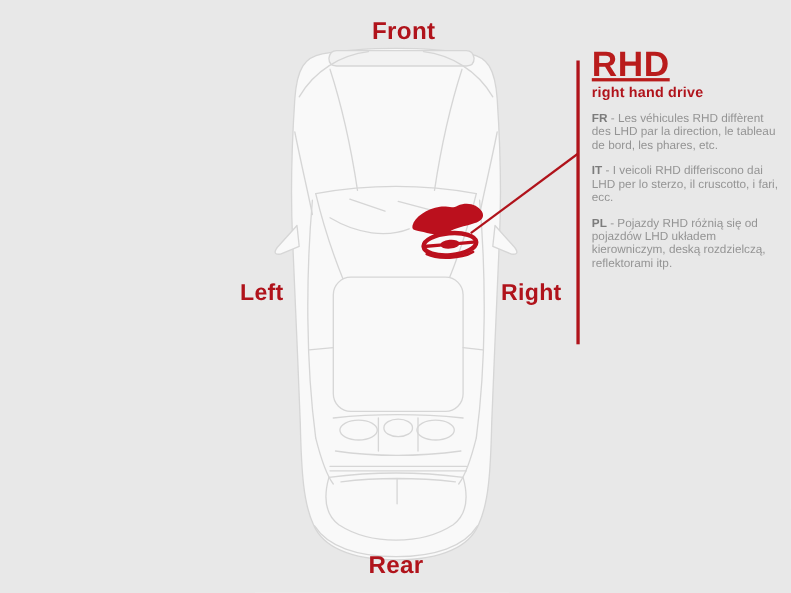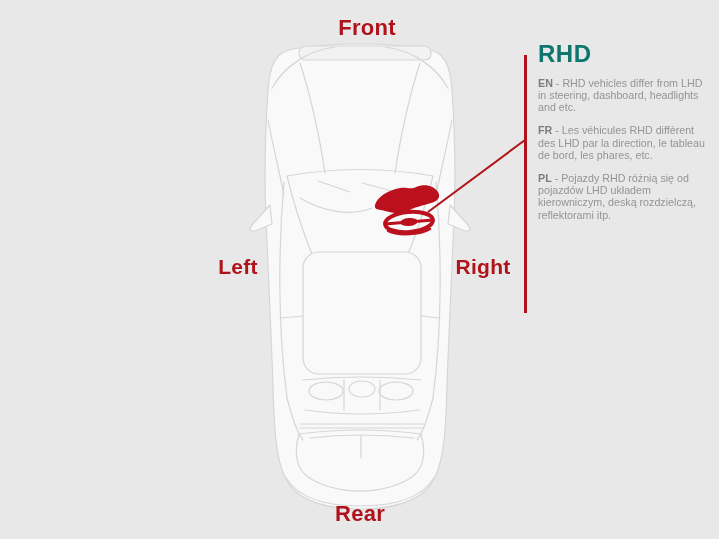--- a/index.html
+++ b/index.html
@@ -29,25 +29,26 @@
     left:524px;top:55px;
     width:3px;height:258px;
     background:#b0131b;
   }
   .panel{
     position:absolute;
     left:538px;top:42px;
     width:172px;
   }
   .panel-title{
-    color:#0f766e;
+    color:#b91c1c;
     font-weight:700;
-    font-size:24px;
+    font-size:32px;
     line-height:1.0;
     letter-spacing:0.5px;
+    text-decoration:underline;
   }
   .panel-subtitle{
     color:#b0131b;
     font-weight:700;
     font-size:13px;
     margin-top:2px;
     letter-spacing:0.2px;
   }
   .langs{margin-top:7px;}
   .lang-entry{
@@ -145,20 +146,21 @@
   </svg>
 
   <div class="dir-label dir-front">Front</div>
   <div class="dir-label dir-left">Left</div>
   <div class="dir-label dir-right">Right</div>
   <div class="dir-label dir-rear">Rear</div>
 
   <div class="accent-bar"></div>
   <div class="panel">
     <div class="panel-title">RHD</div>
+    <div class="panel-subtitle">right hand drive</div>
     <div class="langs">
-      <p class="lang-entry"><span class="lang-code">EN</span><span>- RHD vehicles differ from LHD in steering, dashboard, headlights and etc.</span></p>
       <p class="lang-entry"><span class="lang-code">FR</span><span>- Les véhicules RHD diffèrent des LHD par la direction, le tableau de bord, les phares, etc.</span></p>
+      <p class="lang-entry"><span class="lang-code">IT</span><span>- I veicoli RHD differiscono dai LHD per lo sterzo, il cruscotto, i fari, ecc.</span></p>
       <p class="lang-entry"><span class="lang-code">PL</span><span>- Pojazdy RHD różnią się od pojazdów LHD układem kierowniczym, deską rozdzielczą, reflektorami itp.</span></p>
     </div>
   </div>
 
 </div>
 
 </body></html>

